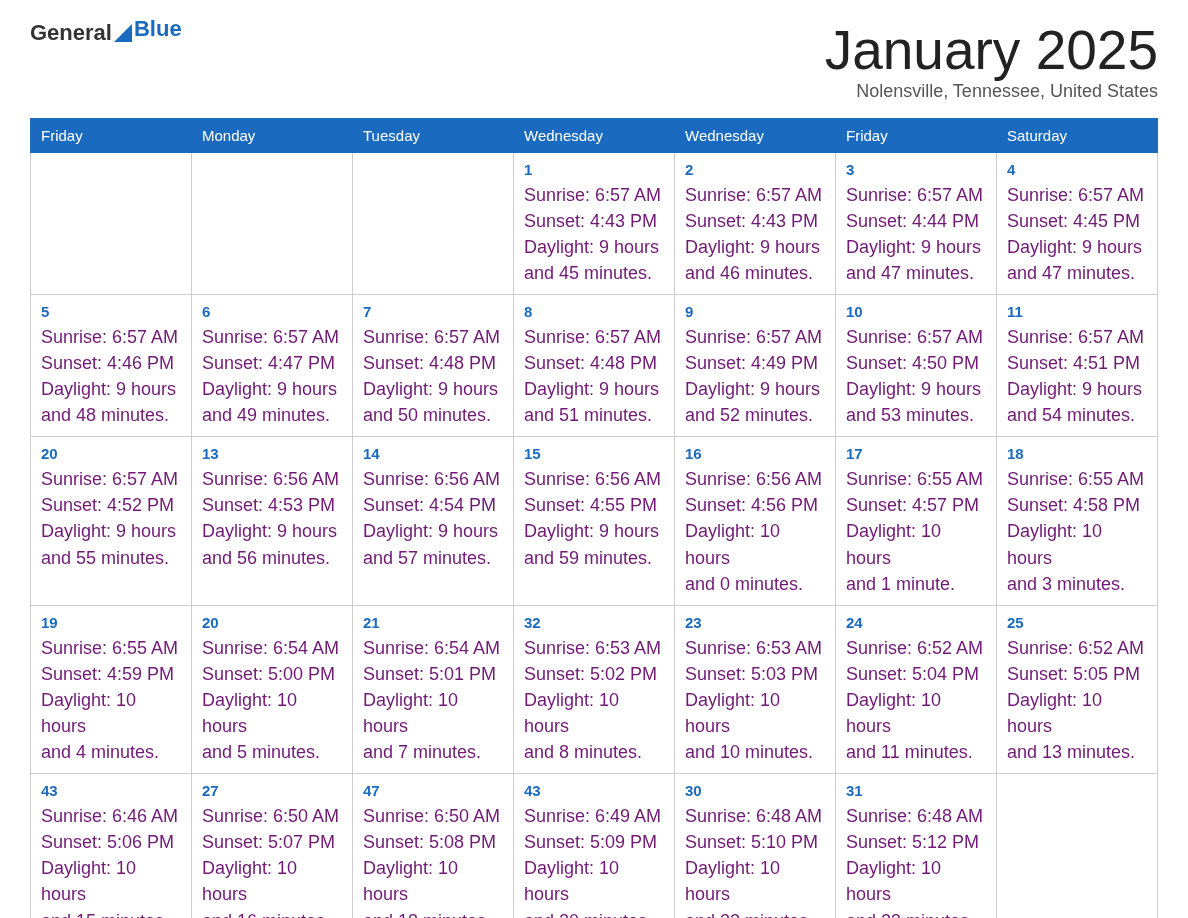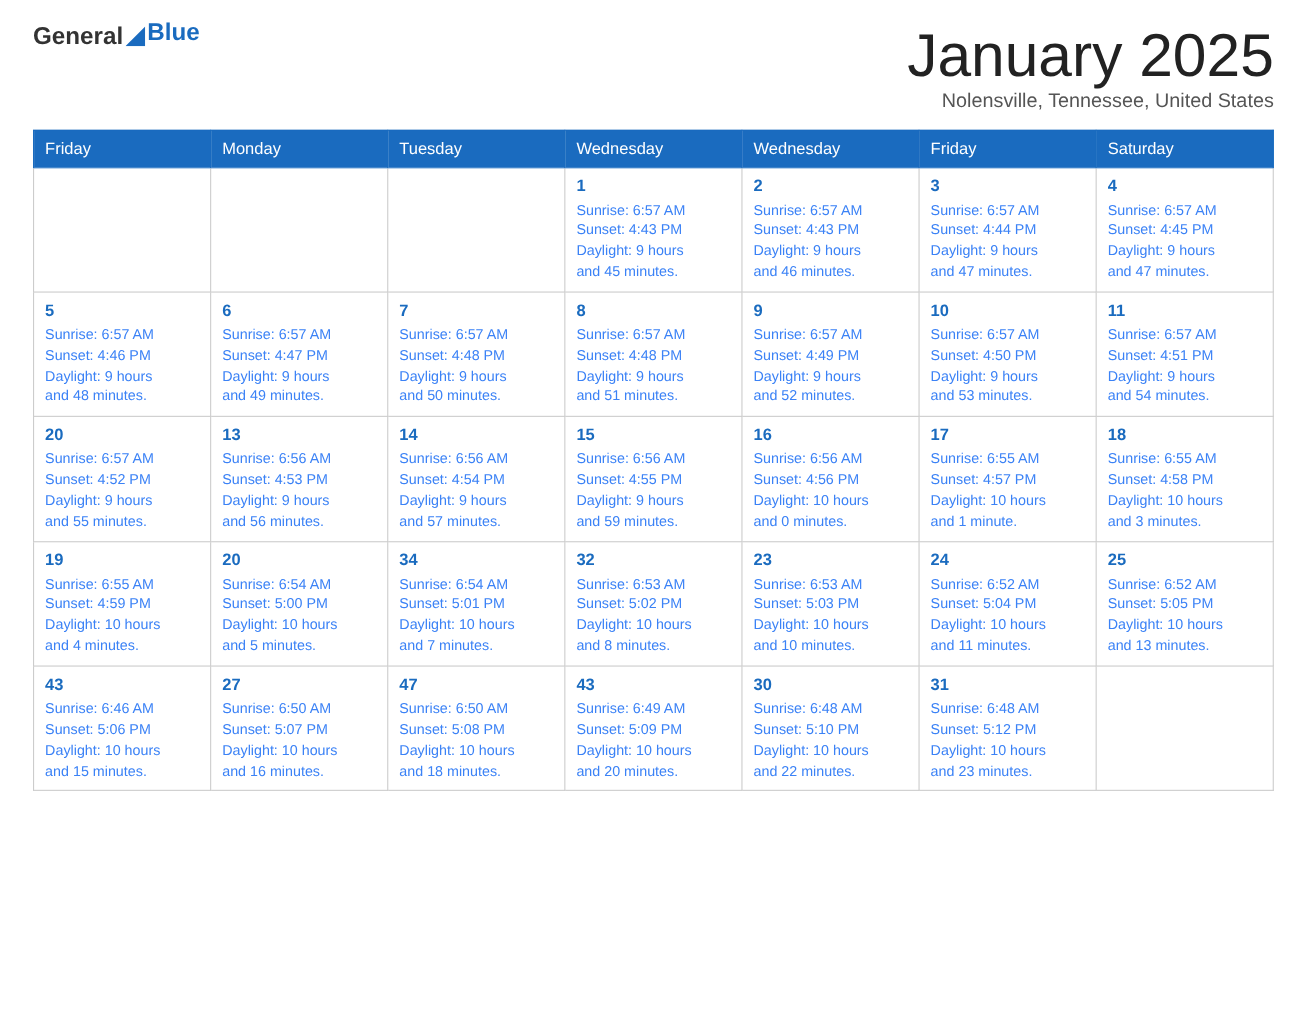--- a/index.html
+++ b/index.html
@@ -53,22 +53,22 @@
       color: #333;
     }
     .calendar-table tbody tr td .day-number {
       font-size: 15px;
       color: #1a6bbf;
       font-weight: bold;
       margin-bottom: 4px;
       display: block;
     }
     .calendar-table tbody tr td .day-info {
-      color: #3b82f6;
-      font-size: 13px;
+      color: #701a75;
+      font-size: 18px;
       line-height: 1.45;
     }
     .calendar-table tbody tr td.empty {
       background: #fff;
     }
     .row-divider td {
       border-top: 2px solid #aaa;
     }
     .logo-wrapper {
       display: flex;
@@ -263,21 +263,21 @@
 and 4 minutes.</div>
         </td>
         <td>
           <span class="day-number">20</span>
           <div class="day-info" style="white-space: pre-line;">Sunrise: 6:54 AM
 Sunset: 5:00 PM
 Daylight: 10 hours
 and 5 minutes.</div>
         </td>
         <td>
-          <span class="day-number">34</span>
+          <span class="day-number">21</span>
           <div class="day-info" style="white-space: pre-line;">Sunrise: 6:54 AM
 Sunset: 5:01 PM
 Daylight: 10 hours
 and 7 minutes.</div>
         </td>
         <td>
           <span class="day-number">32</span>
           <div class="day-info" style="white-space: pre-line;">Sunrise: 6:53 AM
 Sunset: 5:02 PM
 Daylight: 10 hours

